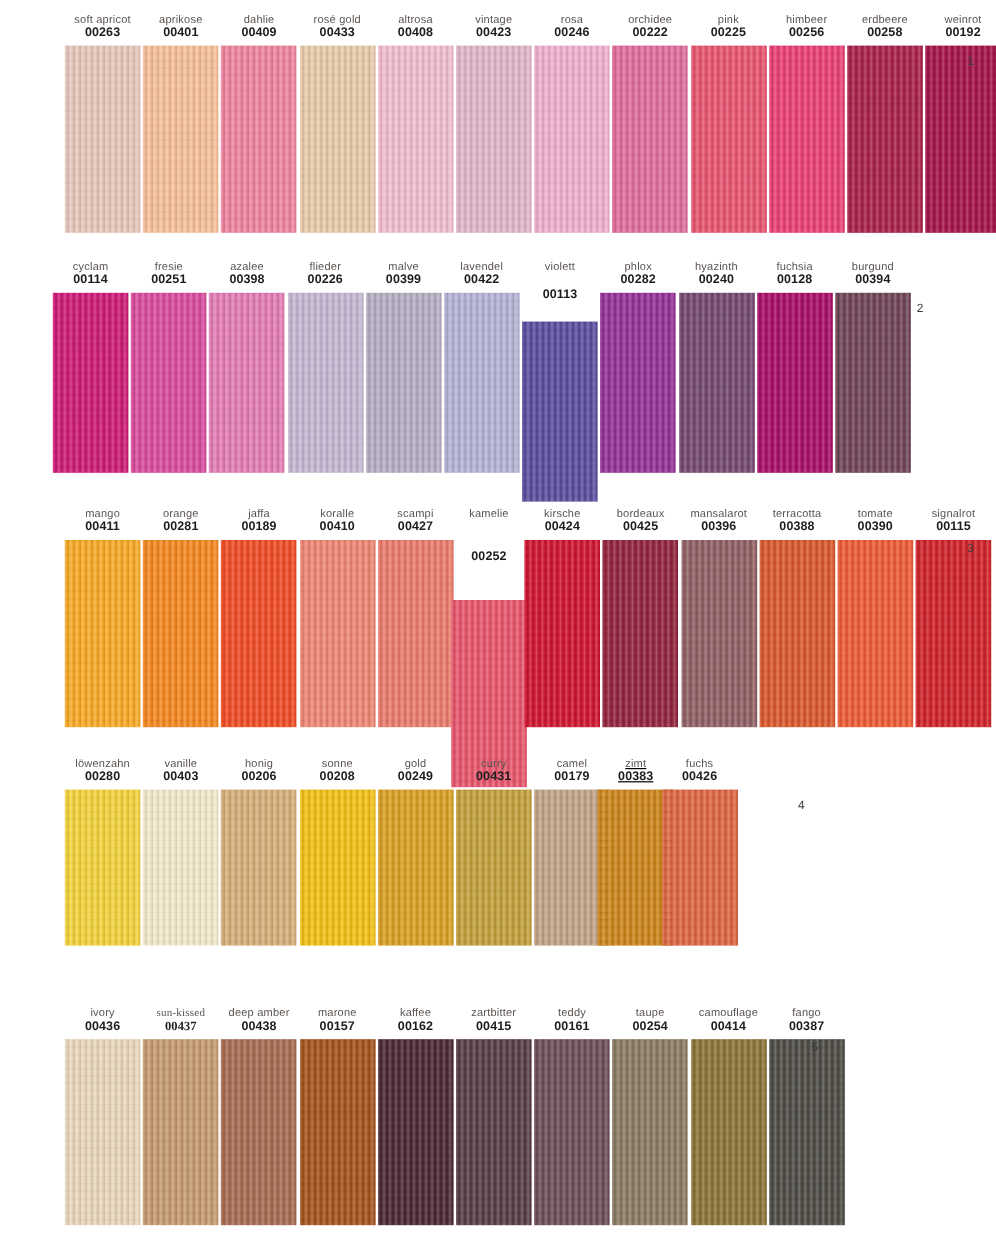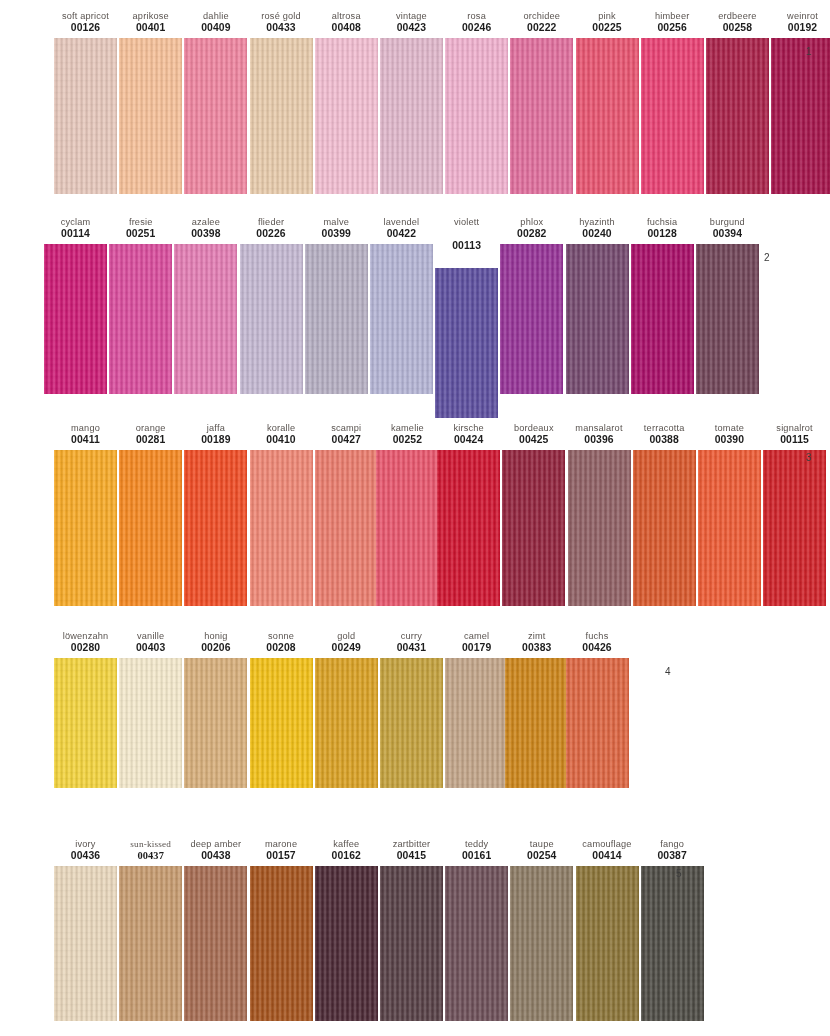--- a/index.html
+++ b/index.html
@@ -102,21 +102,21 @@
   }
 </style>
 </head>
 <body>
 
 <div id="sheet">
     <div class="row" style="position: absolute; left: 0px; top: 10px; width: 830px;">
       <div class="row-inner" style="padding-left: 14px;">
         <div class="swatch-col" style="width: 63px; margin-right: 2.2px;">
           <div class="sw-name">soft apricot</div>
-          <div class="sw-code">00126</div>
+          <div class="sw-code">00263</div>
           <div class="sw-chip" style="background: rgb(230, 199, 187); height: 156px;"></div>
         </div>
         <div class="swatch-col" style="width: 63px; margin-right: 2.2px;">
           <div class="sw-name">aprikose</div>
           <div class="sw-code">00401</div>
           <div class="sw-chip" style="background: rgb(246, 192, 152); height: 156px;"></div>
         </div>
         <div class="swatch-col" style="width: 63px; margin-right: 2.2px;">
           <div class="sw-name">dahlie</div>
           <div class="sw-code">00409</div>
@@ -250,21 +250,21 @@
         <div class="swatch-col" style="width: 63px; margin-right: 2.2px;">
           <div class="sw-name">koralle</div>
           <div class="sw-code">00410</div>
           <div class="sw-chip" style="background: rgb(239, 134, 116); height: 156px;"></div>
         </div>
         <div class="swatch-col" style="width: 63px; margin-right: 2.2px;">
           <div class="sw-name">scampi</div>
           <div class="sw-code">00427</div>
           <div class="sw-chip" style="background: rgb(234, 123, 108); height: 156px;"></div>
         </div>
-        <div class="swatch-col" style="width: 55px; margin-right: 2.2px;">
+        <div class="swatch-col" style="width: 55px; margin-right: 2.2px; gap: 25px;">
           <div class="sw-name">kamelie</div>
           <div class="sw-code">00252</div>
           <div class="sw-chip" style="background: rgb(232, 85, 108); height: 156px;"></div>
         </div>
         <div class="swatch-col" style="width: 63px; margin-right: 2.2px;">
           <div class="sw-name">kirsche</div>
           <div class="sw-code">00424</div>
           <div class="sw-chip" style="background: rgb(207, 18, 46); height: 156px;"></div>
         </div>
         <div class="swatch-col" style="width: 63px; margin-right: 2.2px;">
@@ -325,21 +325,21 @@
         <div class="swatch-col" style="width: 63px; margin-right: 2.2px;">
           <div class="sw-name">curry</div>
           <div class="sw-code">00431</div>
           <div class="sw-chip" style="background: rgb(195, 160, 59); height: 130px;"></div>
         </div>
         <div class="swatch-col" style="width: 63px; margin-right: 2.2px;">
           <div class="sw-name">camel</div>
           <div class="sw-code">00179</div>
           <div class="sw-chip" style="background: rgb(194, 164, 136); height: 130px;"></div>
         </div>
-        <div class="swatch-col" style="width: 53px; margin-right: 2.2px;">
+        <div class="swatch-col" style="width: 39px; margin-right: 2.2px; text-decoration: underline;">
           <div class="sw-name">zimt</div>
           <div class="sw-code">00383</div>
           <div class="sw-chip" style="background: rgb(204, 132, 24); height: 130px;"></div>
         </div>
         <div class="swatch-col" style="width: 63px; margin-right: 2.2px;">
           <div class="sw-name">fuchs</div>
           <div class="sw-code">00426</div>
           <div class="sw-chip" style="background: rgb(221, 100, 64); height: 130px;"></div>
         </div>
       </div>

